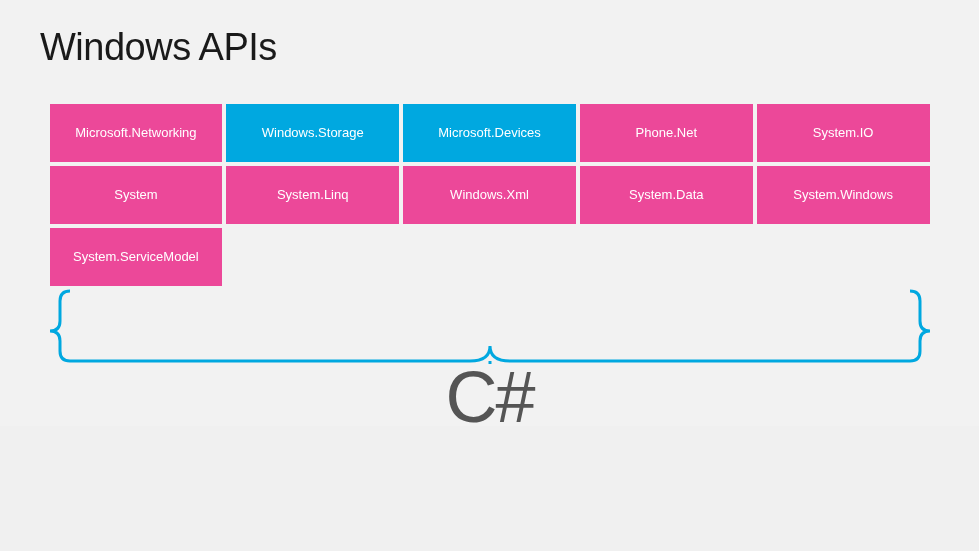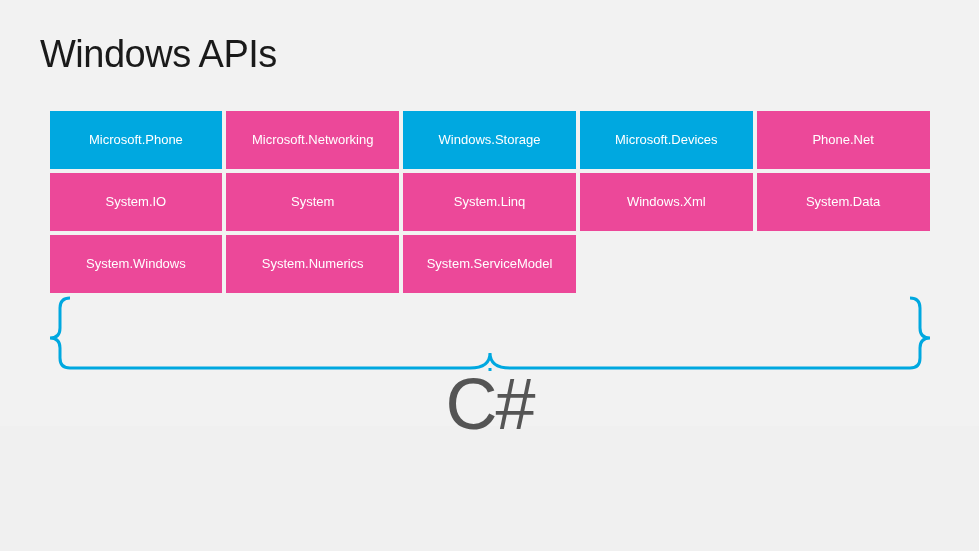--- a/index.html
+++ b/index.html
@@ -10,21 +10,21 @@
       width: 979px;
       height: 551px;
       overflow: hidden;
     }
 
     .slide {
       width: 979px;
       height: 426px;
       background: #f2f2f2;
       position: relative;
-      padding: 33px 40px;
+      padding: 26px 40px;
     }
 
     .page-title {
       font-size: 38px;
       font-weight: 300;
       color: #1a1a1a;
       margin-bottom: 35px;
       letter-spacing: -0.5px;
     }
 
@@ -79,23 +79,20 @@
     }
   </style>
 </head>
 <body>
 
 <div class="slide">
   <h1 class="page-title">Windows APIs</h1>
 
   <div class="grid-container">
 
-    <div class="cell cell-blue">
-      <span>Microsoft.Phone</span>
-    </div>
     <div class="cell cell-gray">
       <span>Microsoft.Networking</span>
     </div>
     <div class="cell cell-blue">
       <span>Windows.Storage</span>
     </div>
     <div class="cell cell-blue">
       <span>Microsoft.Devices</span>
     </div>
 
@@ -113,23 +110,20 @@
     </div>
     <div class="cell cell-gray">
       <span>Windows.Xml</span>
     </div>
 
     <div class="cell cell-gray">
       <span>System.Data</span>
     </div>
     <div class="cell cell-gray">
       <span>System.Windows</span>
-    </div>
-    <div class="cell cell-gray">
-      <span>System.Numerics</span>
     </div>
     <div class="cell cell-gray">
       <span>System.ServiceModel</span>
     </div>
   </div>
 
   <div class="brace-container">
     <svg class="brace-svg" viewBox="0 0 880 80" preserveAspectRatio="none">
       <path d="
         M 20 5

